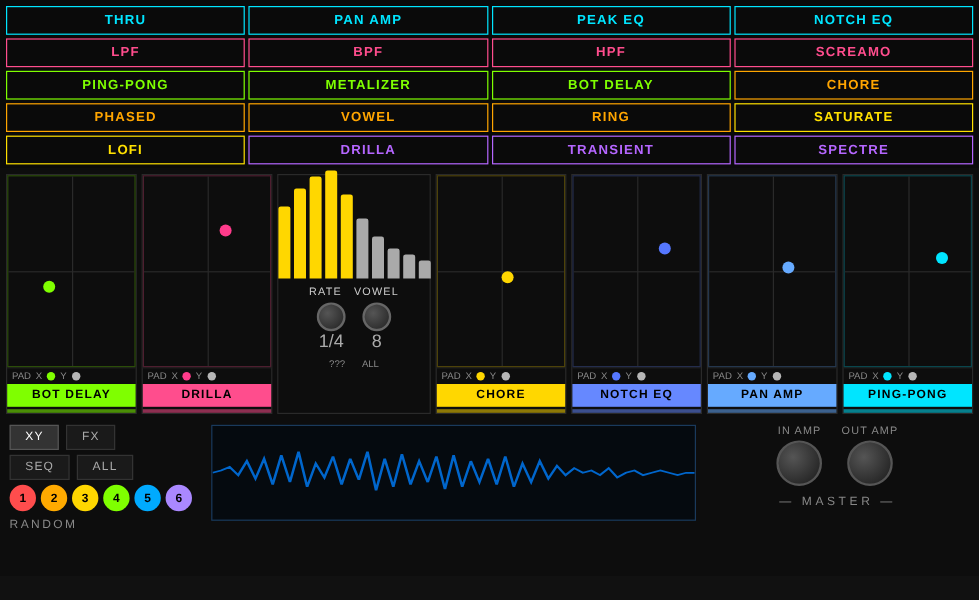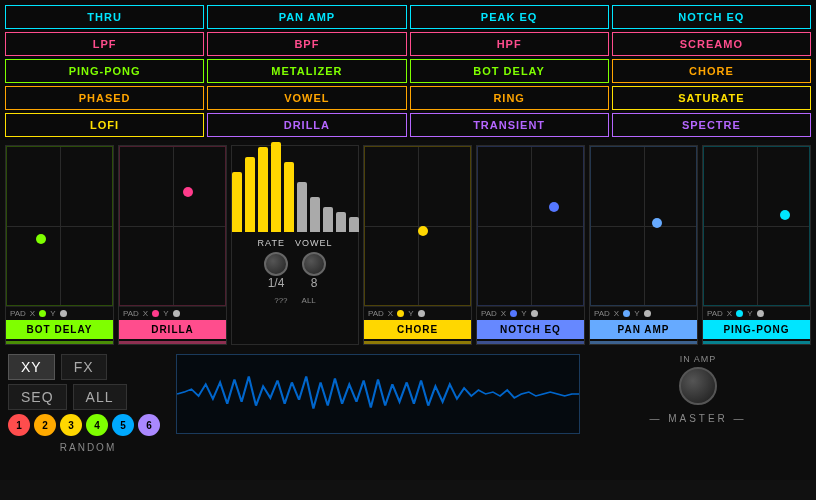--- a/index.html
+++ b/index.html
@@ -140,21 +140,21 @@
     .knob-mini {
       width: 24px;
       height: 24px;
       border-radius: 50%;
       background: radial-gradient(circle at 35% 35%, #555, #222);
       border: 2px solid #666;
       position: relative;
     }
 
     .knob-val {
-      font-size: 12px;
+      font-size: 15px;
       color: #aaa;
       text-align: right;
     }
 
     .rl-pair {
       display: flex;
       flex-direction: column;
       align-items: center;
     }
 
@@ -183,21 +183,21 @@
       width: 160px;
     }
 
     .btn-row {
       display: flex;
       gap: 6px;
     }
 
     .btn-mode {
       padding: 4px 12px;
-      font-size: 14px;
+      font-size: 10px;
       color: #aaa;
       background: #1a1a1a;
       border: 1px solid #333;
       cursor: pointer;
       text-transform: uppercase;
       letter-spacing: 1px;
     }
 
     .btn-mode.active {
       background: #333;
@@ -217,21 +217,21 @@
       font-size: 10px;
       font-weight: bold;
       display: flex;
       align-items: center;
       justify-content: center;
       cursor: pointer;
       color: #000;
     }
 
     .random-label {
-      text-align: center;
+      text-align: left;
       font-size: 10px;
       color: #888;
       letter-spacing: 2px;
       margin-top: 2px;
     }
 
     
     .waveform-display {
       flex: 1;
       height: 80px;
@@ -490,16 +490,20 @@
       <polyline points="0,40 5,38 10,35 15,42 20,30 25,45 30,28 35,50 40,25 45,48 50,22 55,52 60,32 65,44 70,26 75,50 80,28 85,46 90,22 95,55 100,28 105,52 110,24 115,50 120,30 125,48 130,26 135,54 140,25 145,52 150,30 155,48 160,28 165,50 170,26 175,52 180,32 185,48 190,30 195,45 200,34 205,42 210,36 215,40 220,38 225,42 230,36 235,44 240,40 245,38 250,42 255,40 260,38 265,40 270,42 275,40 280,40" fill="none" stroke="#0066cc" stroke-width="1.5"></polyline>
     </svg>
   </div>
 
   <div class="master-section">
     <div class="master-knobs">
       <div class="knob-group">
         <div class="knob-label">IN AMP</div>
         <div class="knob-large"></div>
       </div>
+      <div class="knob-group">
+        <div class="knob-label">OUT AMP</div>
+        <div class="knob-large"></div>
+      </div>
     </div>
     <div class="master-label">— <span>MASTER</span> —</div>
   </div>
 </div>
 
 </body></html>

